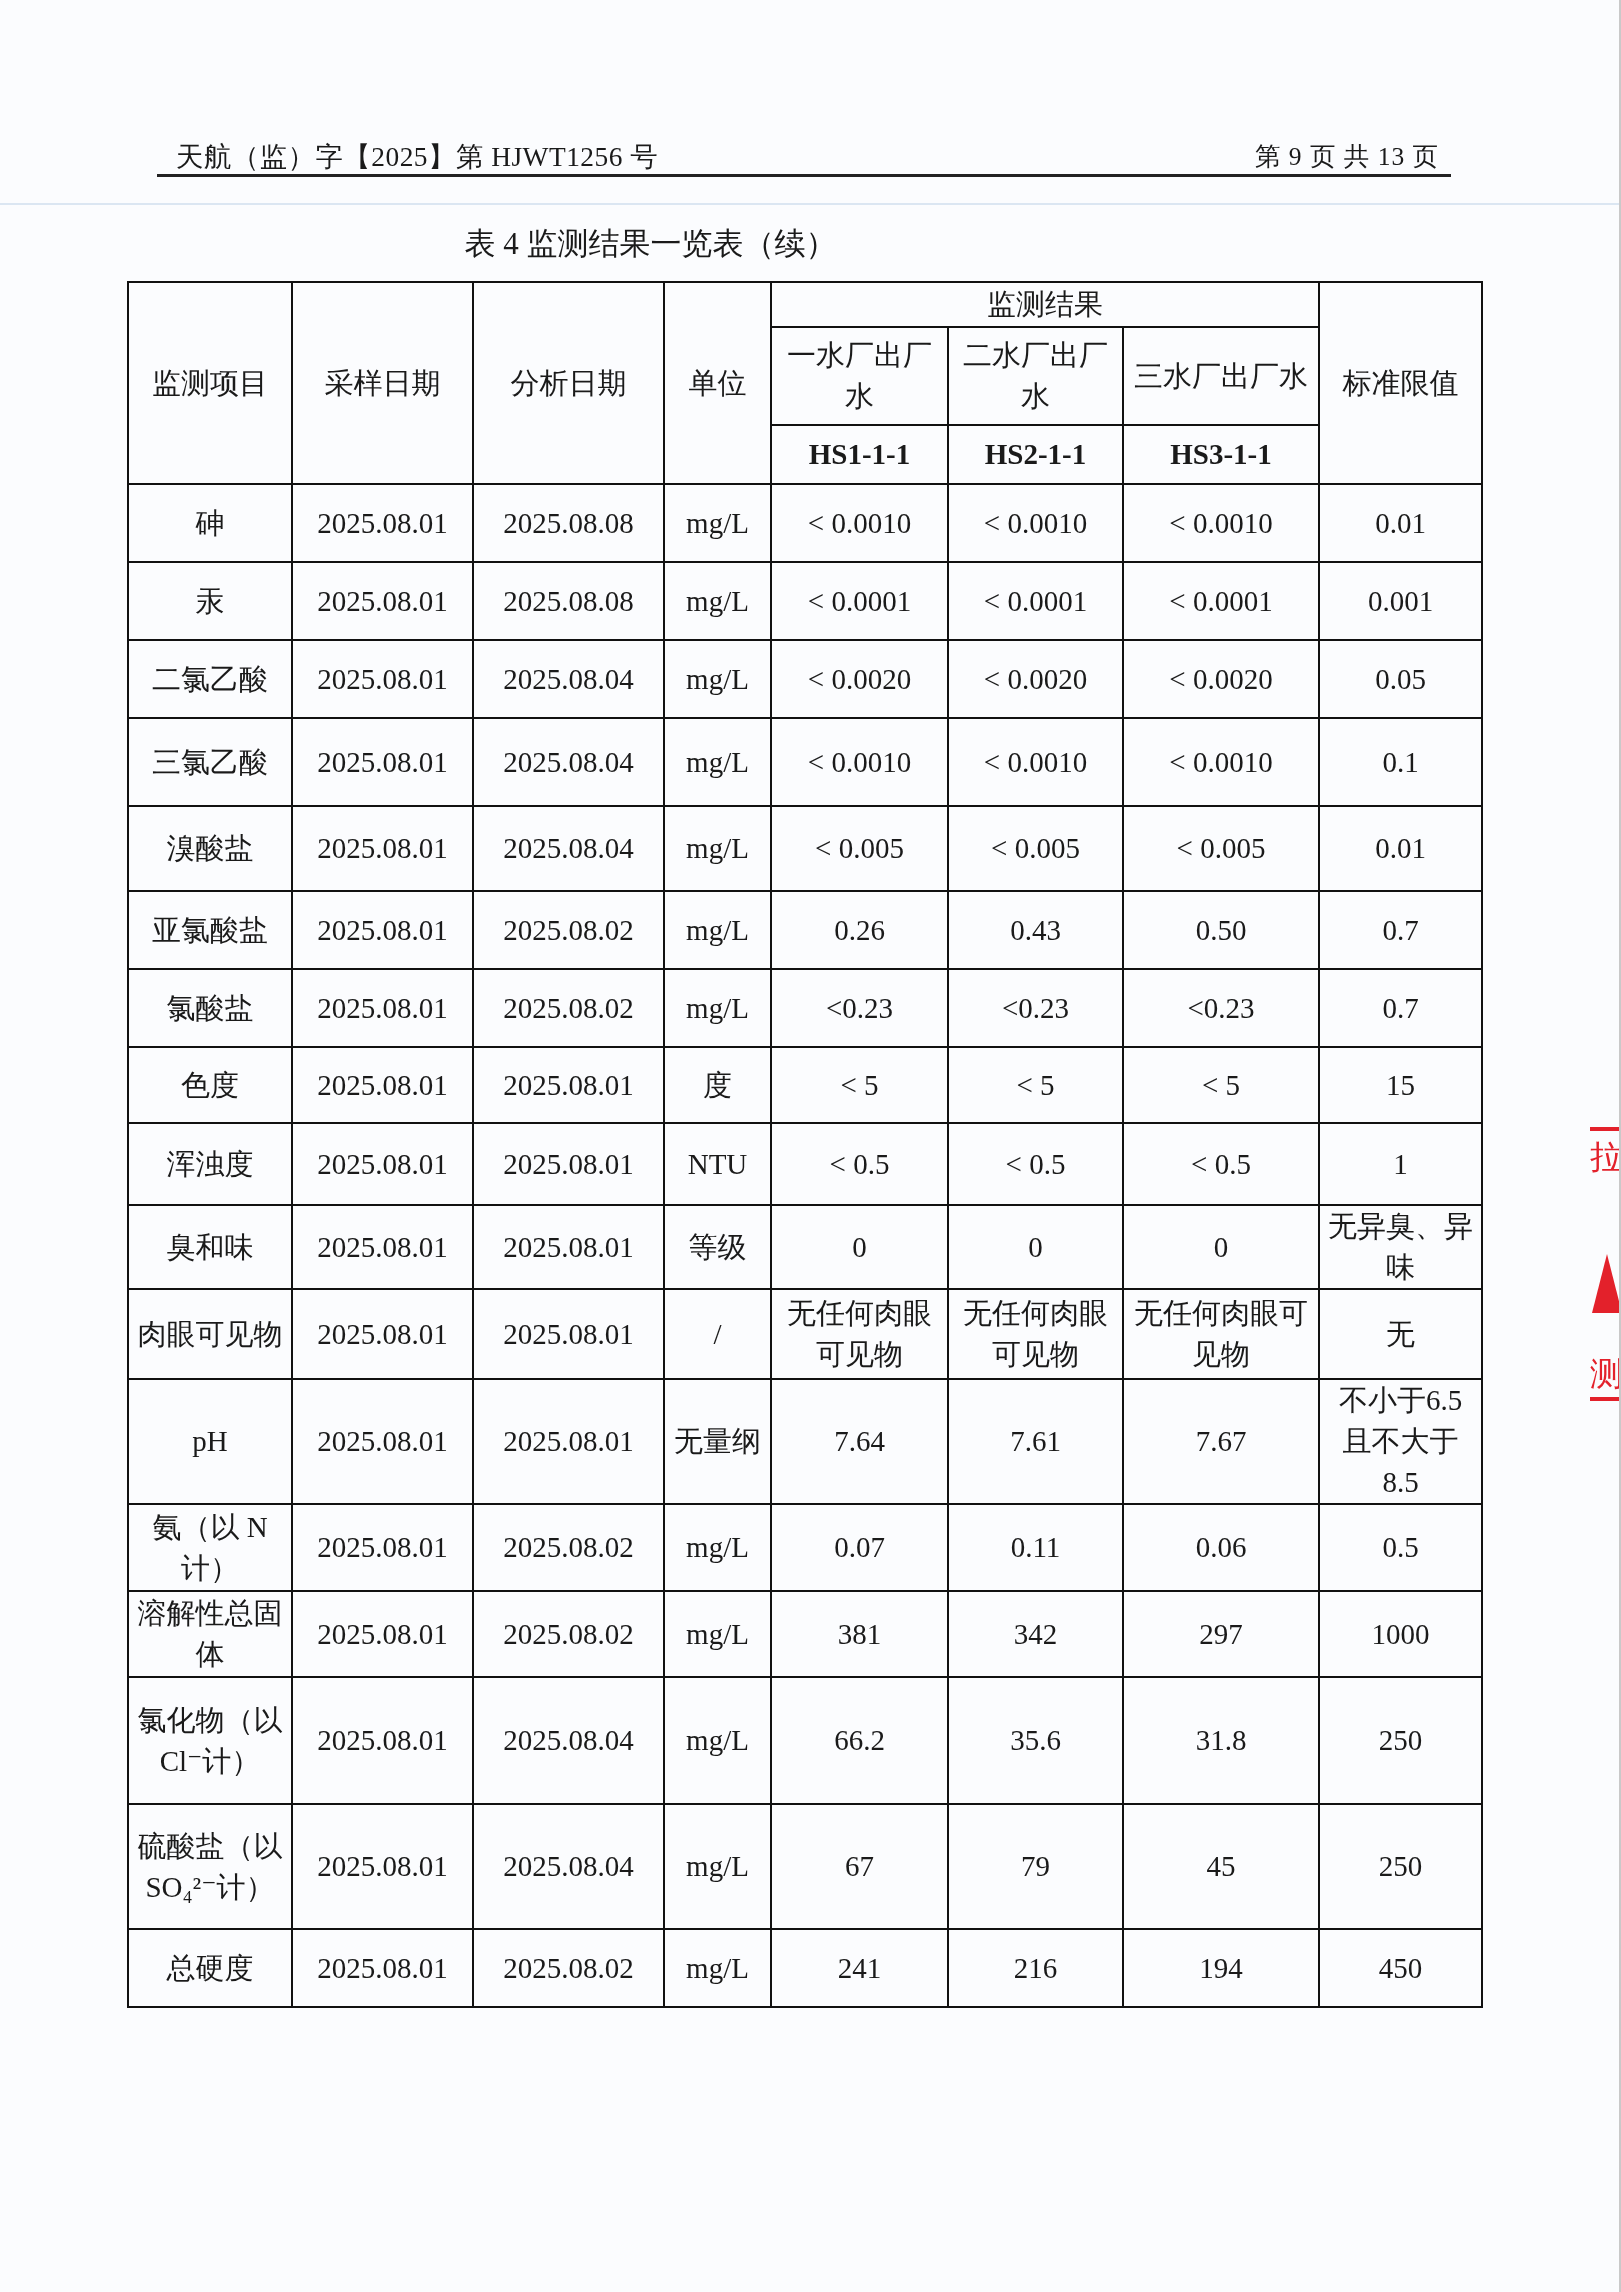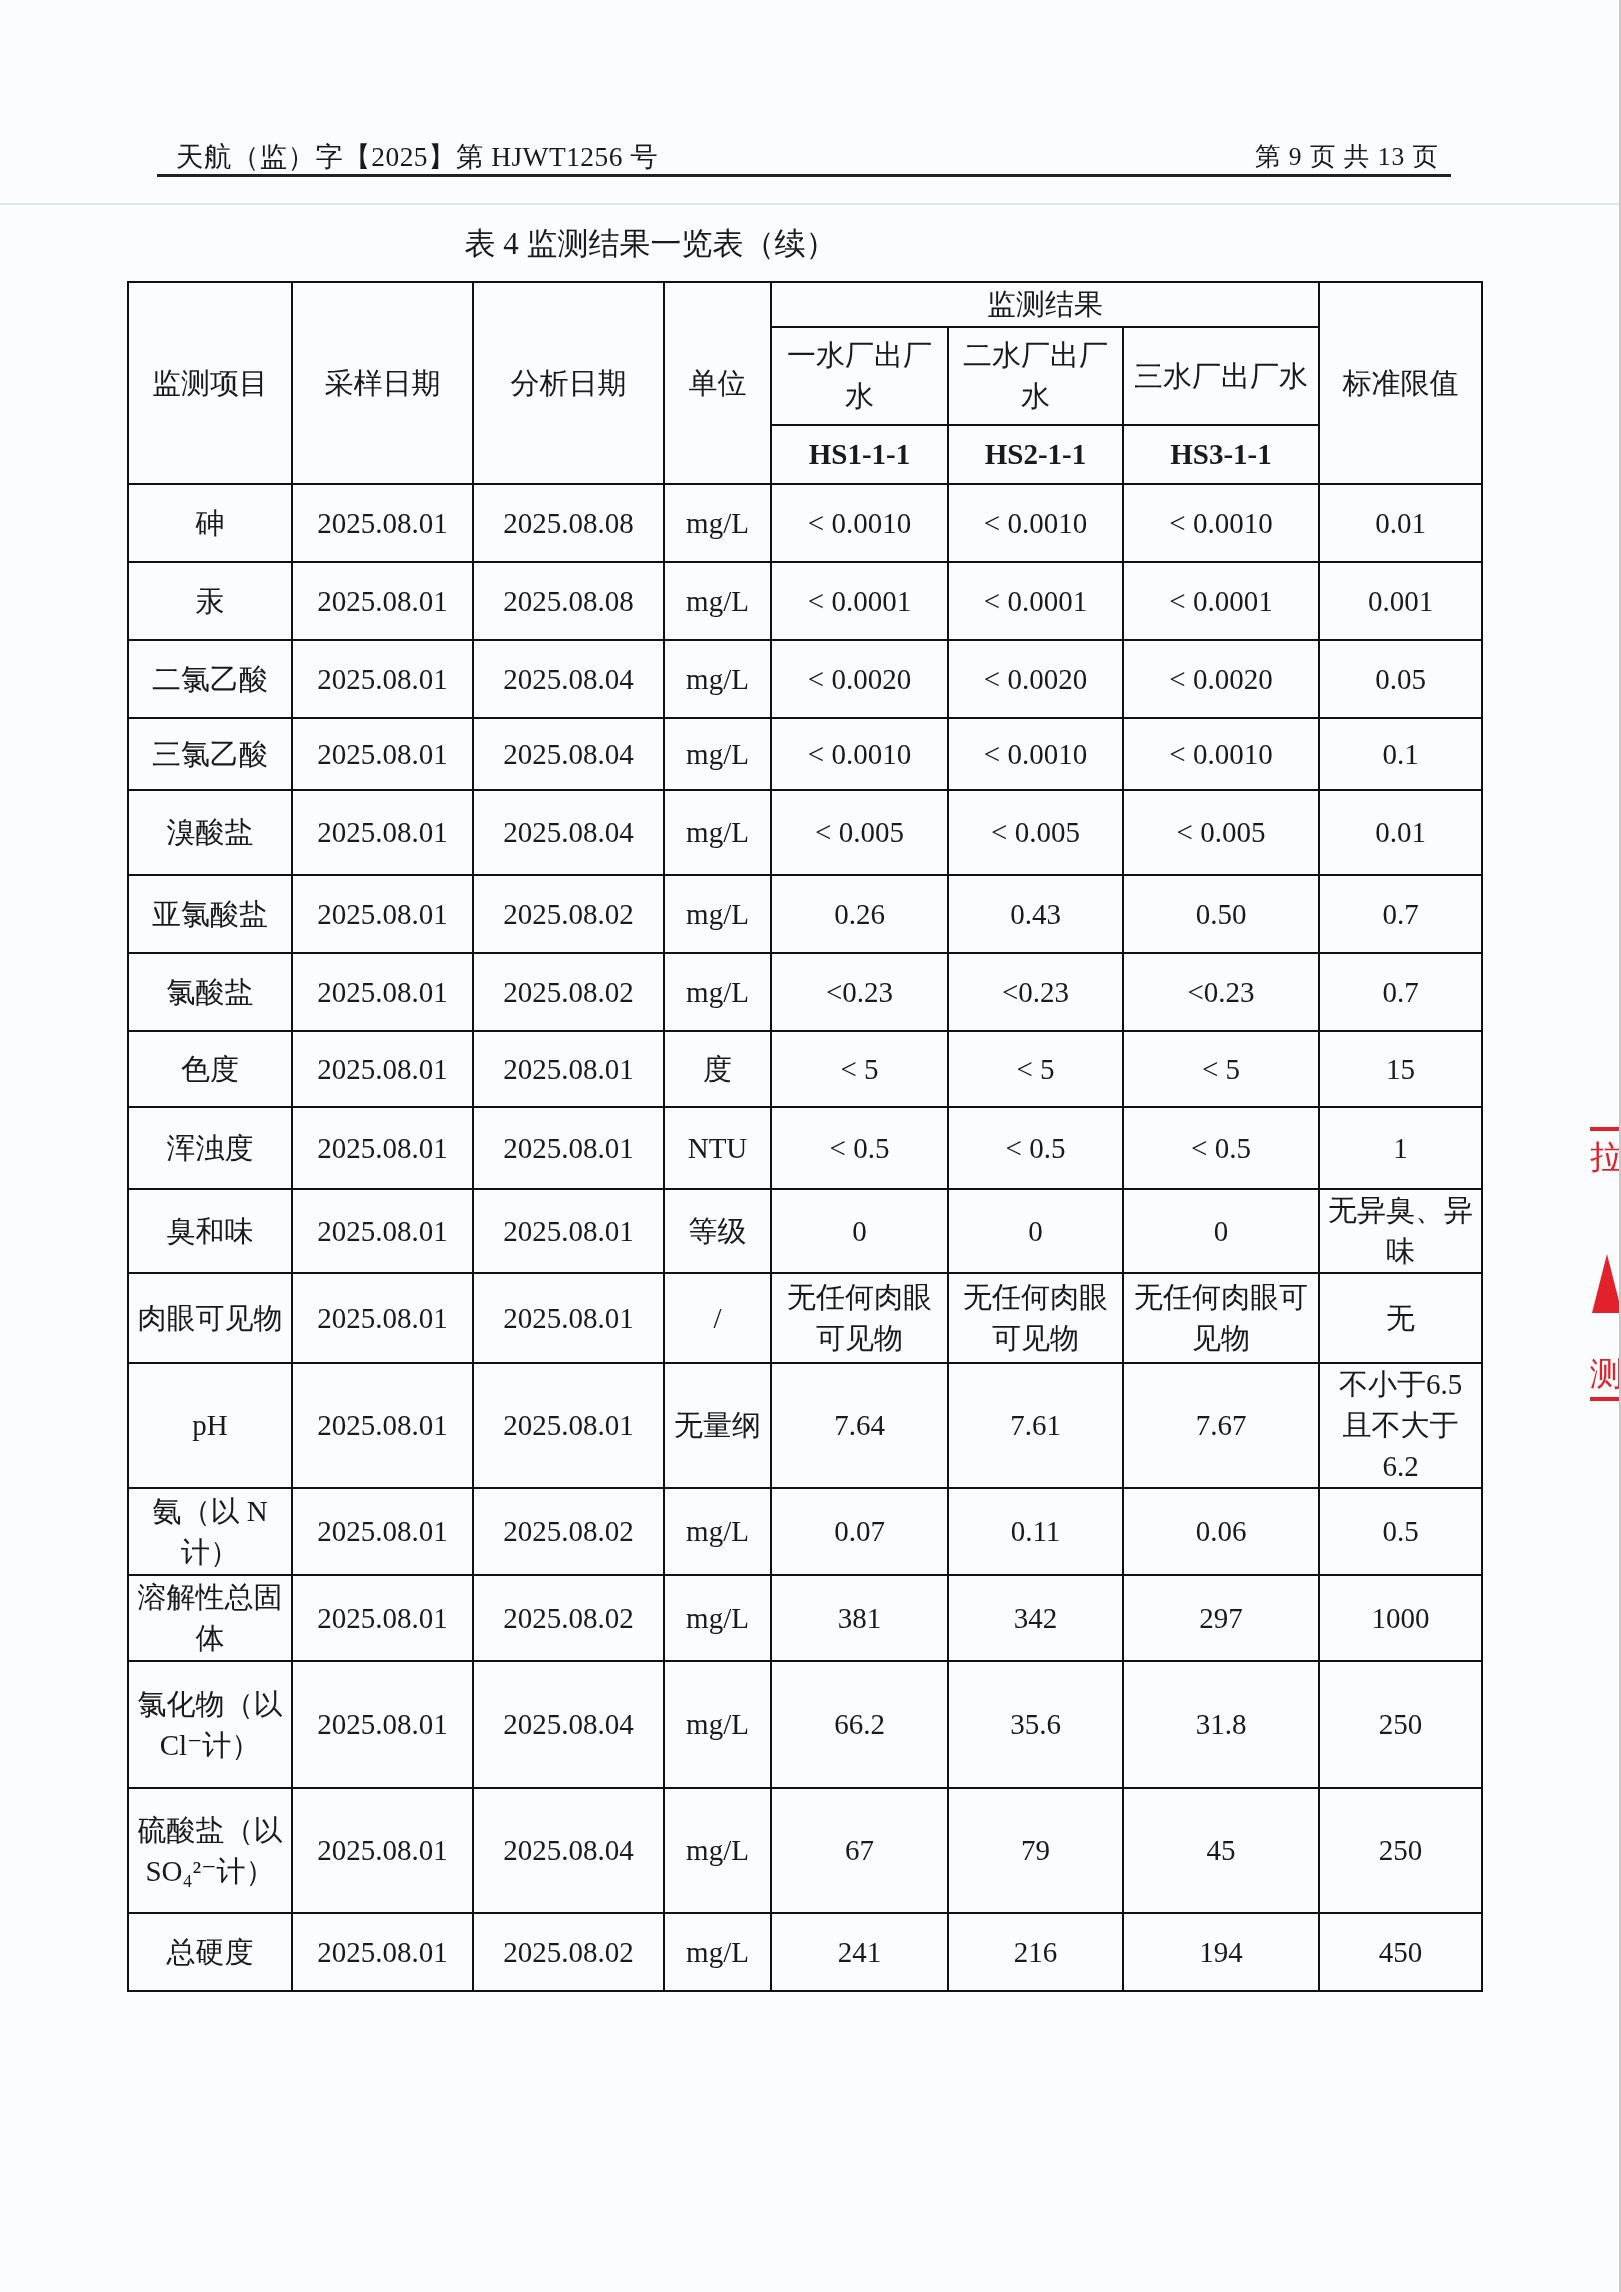--- a/index.html
+++ b/index.html
@@ -104,21 +104,21 @@
       <tr style="height: 78px;">
         <td>二氯乙酸</td>
         <td>2025.08.01</td>
         <td>2025.08.04</td>
         <td>mg/L</td>
         <td>&lt; 0.0020</td>
         <td>&lt; 0.0020</td>
         <td>&lt; 0.0020</td>
         <td>0.05</td>
       </tr>
-      <tr style="height: 72px;">
+      <tr style="height: 88px;">
         <td>三氯乙酸</td>
         <td>2025.08.01</td>
         <td>2025.08.04</td>
         <td>mg/L</td>
         <td>&lt; 0.0010</td>
         <td>&lt; 0.0010</td>
         <td>&lt; 0.0010</td>
         <td>0.1</td>
       </tr>
       <tr style="height: 85px;">
@@ -192,21 +192,21 @@
         <td>无</td>
       </tr>
       <tr style="height: 103px;">
         <td>pH</td>
         <td>2025.08.01</td>
         <td>2025.08.01</td>
         <td>无量纲</td>
         <td>7.64</td>
         <td>7.61</td>
         <td>7.67</td>
-        <td>不小于6.5 且不大于 6.2</td>
+        <td>不小于6.5 且不大于 8.5</td>
       </tr>
       <tr style="height: 87px;">
         <td>氨（以 N 计）</td>
         <td>2025.08.01</td>
         <td>2025.08.02</td>
         <td>mg/L</td>
         <td>0.07</td>
         <td>0.11</td>
         <td>0.06</td>
         <td>0.5</td>

